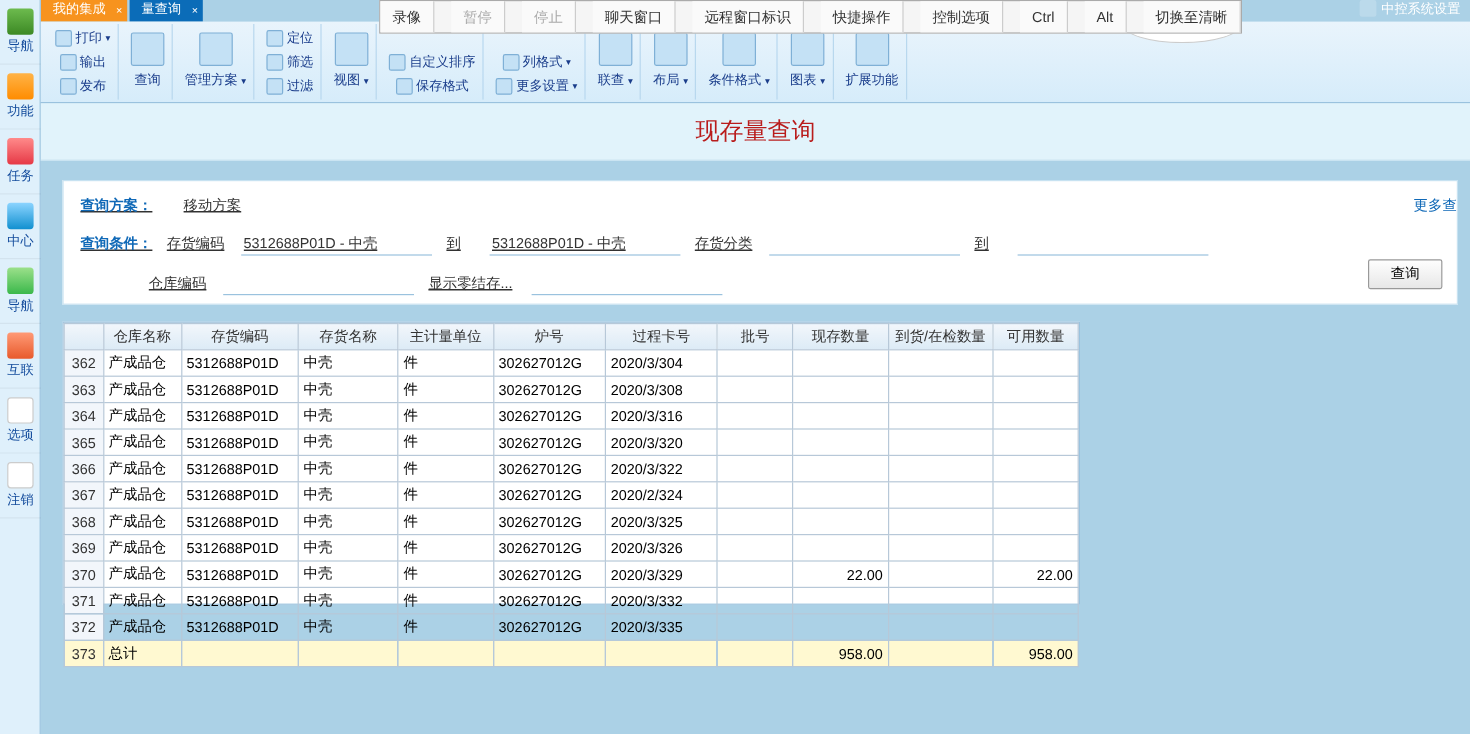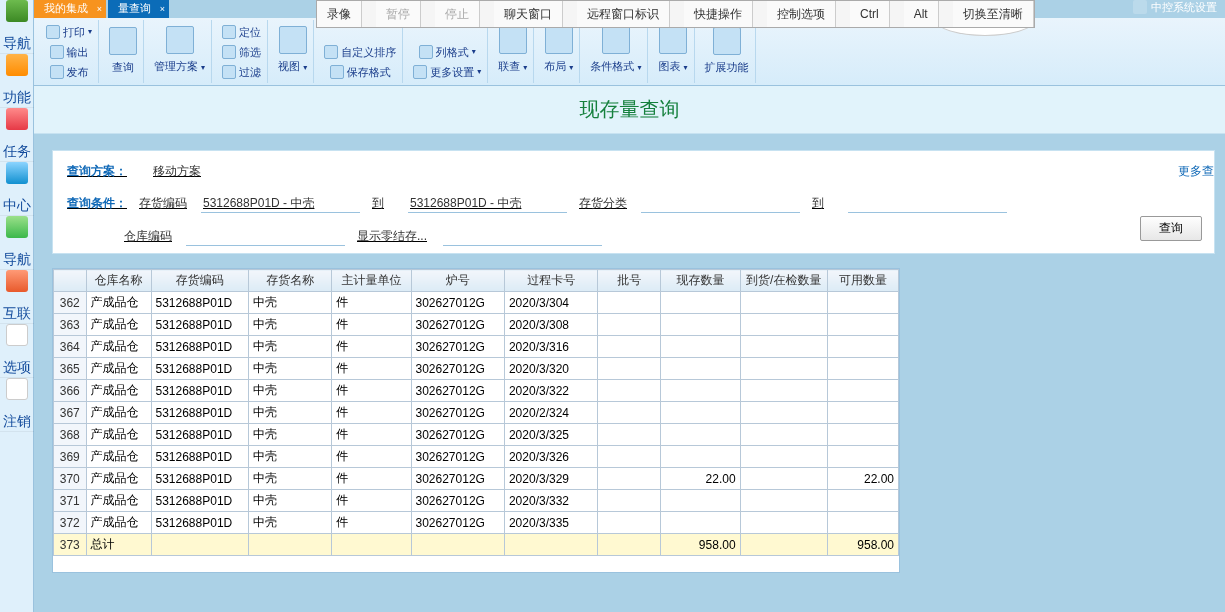--- a/index.html
+++ b/index.html
@@ -8,21 +8,21 @@
 
 
 .float-toolbar { position: absolute; top: 0; left: 316px; height: 28px; background: #f5f5f5; border: 1px solid #aaa; display: flex; z-index: 100; gap: 14px; }
 .float-toolbar .fbtn { padding: 0 10px; line-height: 26px; border-right: 1px solid #ccc; color: #333; cursor: pointer; background: #fafafa; }
 .float-toolbar .fbtn.disabled { color: #aaa; }
 .float-tail { position: absolute; top: 4px; left: 935px; height: 32px; width: 100px; background: #fff; border-radius: 0 0 50% 50%; display:flex; align-items:center; justify-content:center; gap:10px; z-index:99; border:1px solid #ccc; border-top:none;}
 .float-tail span{color:#666;font-size:14px;}
 
 
 .sidebar { position: absolute; left: 0; top: 0; width: 34px; height: 100%; background: #dff0fb; border-right: 1px solid #9ac2de; }
-.sidebar .sitem { width: 34px; height: 54px; display: flex; flex-direction: column; align-items: center; justify-content: space-between; font-size: 14px; color: #134b9c; cursor: pointer; border-bottom: 1px solid rgba(0,0,0,0.05);}
+.sidebar .sitem { width: 34px; height: 54px; display: flex; flex-direction: column; align-items: center; justify-content: center; font-size: 11px; color: #134b9c; cursor: pointer; border-bottom: 1px solid rgba(0,0,0,0.05);}
 .sidebar .sicon { width: 22px; height: 22px; margin-bottom: 2px; border-radius: 3px; }
 .si1{background:linear-gradient(#6dbb4e,#3c8924);} .si2{background:linear-gradient(#ffb347,#ff8c00);} .si3{background:linear-gradient(#ff8a8a,#e63946);} .si4{background:linear-gradient(#8bd4ff,#1190d0);} .si5{background:linear-gradient(#9be08a,#3bb84b);} .si6{background:linear-gradient(#ff9a76,#e85a2c);} .si7{background:#fff;border:1px solid #ccc;} .si8{background:#fff;border:1px solid #ccc;}
 
 
 .tabbar { position: absolute; left: 34px; top: 0; right: 0; height: 18px; display:flex; }
 .tabbar .tab { height:18px; line-height:16px; padding:0 18px 0 10px; font-size:11px; color:#fff; position:relative; margin-right:2px;}
 .tabbar .tab.orange{background:#f7931e;}
 .tabbar .tab.blue{background:#0b6cb8;}
 .tabbar .tab .x{position:absolute;right:4px;top:1px;font-size:9px;}
 
@@ -30,33 +30,33 @@
 .ribbon { position: absolute; left: 34px; top: 18px; right: 0; height: 68px; background: linear-gradient(#e9f4fc,#d6ecfa); border-bottom: 1px solid #9ac2de; display: flex; padding: 2px 6px; gap: 4px;}
 .rgroup { display: flex; flex-direction: column; justify-content: center; border-right: 1px solid #b8d8ee; padding: 0 6px; }
 .rgroup.col{flex-direction:column;gap:2px;align-items:center;}
 .ritem { display: flex; align-items: center; gap: 3px; color: #1a3d8b; font-size: 11px; cursor: pointer; line-height: 18px; white-space:nowrap;}
 .ritem .ri-icon{width:14px;height:14px;background:#c4e1f5;border:1px solid #7fb0d6;border-radius:2px;}
 .ritem.big{flex-direction:column;font-size:11px;}
 .ritem.big .ri-icon{width:28px;height:28px;}
 .dd{font-size:8px;}
 
 
-.page-title { position: absolute; left: 34px; top: 86px; right: 0; height: 48px; background: #e1f3fb; display: flex; align-items: center; justify-content: center; font-size: 20px; color: #15803d; border-bottom:1px solid #c7e2f1;}
+.page-title { position: absolute; left: 34px; top: 86px; right: 0; height: 48px; background: #e1f3fb; display: flex; align-items: center; justify-content: center; font-size: 20px; color: #b91c1c; border-bottom:1px solid #c7e2f1;}
 
 
 .query-panel { position: absolute; left: 52px; top: 150px; right: 10px; height: 104px; background: #fff; border: 1px solid #c7e2f1; padding: 12px 14px; text-decoration: underline; }
 .qrow { display: flex; align-items: center; gap: 6px; margin-bottom: 14px; }
 .qlabel { color: #1069b7; font-weight: bold; font-size: 12px; }
 .qfield-lbl { color: #333; font-size: 12px; margin-left: 6px; width: 56px;}
 .qinput { border: none; border-bottom: 1px solid #9ac2de; min-width: 150px; font-size: 12px; padding: 2px; background: transparent; color:#333;}
 .qlink { position: absolute; right: 0; top: 12px; color: #1069b7; font-size: 12px; cursor: pointer; }
 .qbtn { position: absolute; right: 12px; bottom: 12px; background: linear-gradient(#fefefe,#e7e7e7); border: 1px solid #999; padding: 3px 18px; font-size: 12px; cursor: pointer; border-radius:2px;}
 
 
-.table-wrap { position: absolute; left: 52px; top: 268px; width: 848px; height: 305px; border: 1px solid #9ac2de; background: #fff;}
+.table-wrap { position: absolute; left: 52px; top: 268px; width: 848px; height: 236px; border: 1px solid #9ac2de; background: #fff;}
 table { border-collapse: collapse; width: 100%; }
 th, td { border: 1px solid #b7c8d8; font-size: 12px; padding: 2px 4px; height: 22px; text-align: left; white-space: nowrap; overflow: hidden;}
 th { background: linear-gradient(#f2f6fb,#dcebf6); color: #333; text-align: center; font-weight: normal; }
 td.num { text-align: right; }
 tr.summary td { background: #fff9d1; }
 .rownum { width: 30px; text-align: center; background: #f2f6fb; color: #333;}
 col.c0{width:32px;} col.c1{width:64px;} col.c2{width:96px;} col.c3{width:82px;} col.c4{width:78px;} col.c5{width:92px;} col.c6{width:92px;} col.c7{width:62px;} col.c8{width:78px;} col.c9{width:86px;} col.c10{width:70px;}
 
 
 .topright{position:absolute;top:0;right:0;height:18px;display:flex;align-items:flex-start;color:#fff;font-size:11px;padding:0 8px;}

